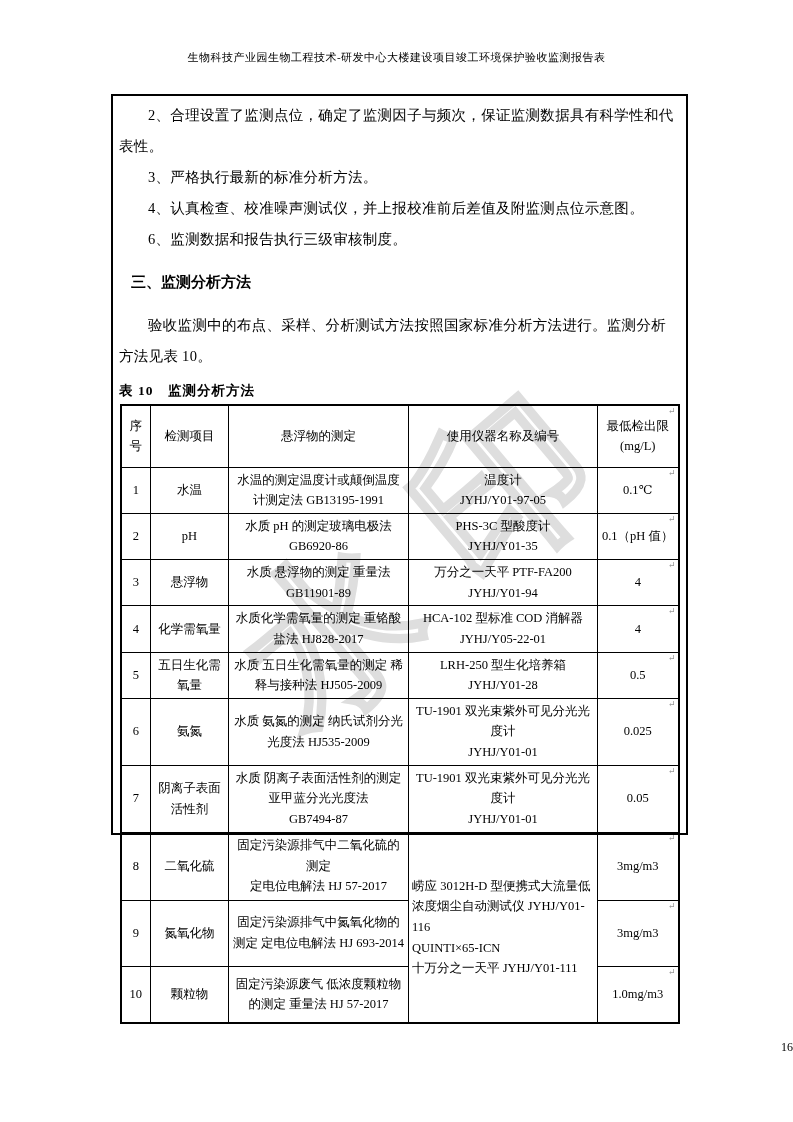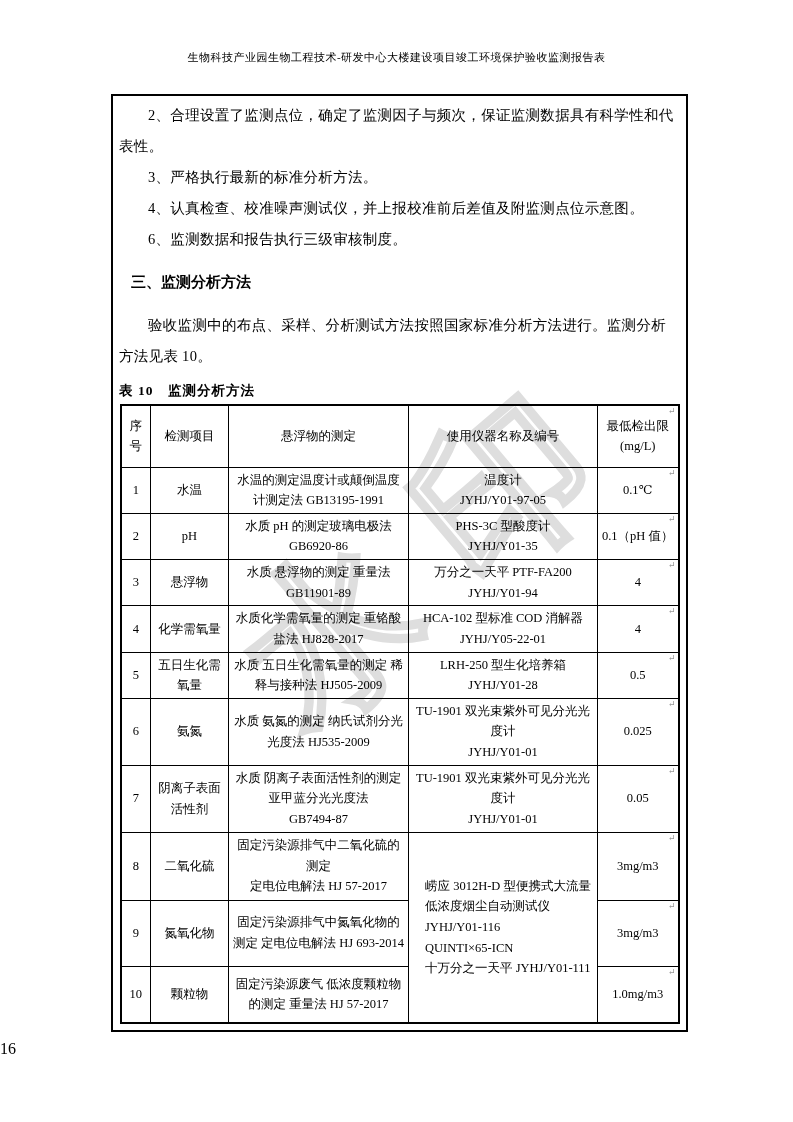--- a/index.html
+++ b/index.html
@@ -13,21 +13,21 @@
     text-align:center;font-size:11px;color:#000;letter-spacing:0.5px;
   }
   .watermark{
     position:absolute;left:130px;top:430px;width:620px;z-index:0;
     transform:rotate(-40deg);
     font-size:170px;font-weight:bold;letter-spacing:55px;white-space:nowrap;
     color:rgba(255,255,255,0);-webkit-text-stroke:4px #dedede;
     text-align:center;pointer-events:none;user-select:none;
   }
   .content-box{
-    position:absolute;left:111px;top:94px;width:577px;height:938px;
+    position:absolute;left:111px;top:94px;width:577px;height:741px;
     border:2px solid #000;box-sizing:border-box;z-index:1;
     padding:4px 6px 0 6px;
   }
   .para{
     margin:0;font-size:14.5px;line-height:31px;text-indent:2em;
     letter-spacing:0.3px;
   }
   .section-heading{
     margin:12px;font-size:15px;line-height:31px;font-weight:bold;text-indent:0;
   }
@@ -39,33 +39,33 @@
     width:558px;margin:0 auto;border-collapse:collapse;table-layout:fixed;
     border:2px solid #000;
   }
   table.monitor td{
     border:1px solid #000;text-align:center;vertical-align:middle;
     font-size:12.5px;line-height:1.65;padding:2px 3px;
     white-space:pre-line;word-break:break-word;
   }
   table.monitor td.head{font-size:12.5px;}
   table.monitor td.limit{position:relative;}
-  table.monitor td.instr-merged{text-align:left;padding-left:16px;}
+  table.monitor td.instr-merged{text-align:left;padding-left:3px;}
   .retmark{
     position:absolute;top:1px;right:2px;font-size:9px;color:#999;
     line-height:1;white-space:nowrap;
   }
   .col-no{width:30px;}
   .col-item{width:78px;}
   .col-method{width:180px;}
   .col-instr{width:189px;}
   .col-limit{width:81px;}
   .page-footer{
     position:absolute;top:1040px;left:0;width:100%;
-    text-align:left;font-size:16px;color:#000;z-index:1;
+    text-align:right;font-size:12px;color:#000;z-index:1;
   }
 </style>
 </head>
 <body>
 
 <div class="watermark">水印</div>
 
 <div class="doc-header">生物科技产业园生物工程技术-研发中心大楼建设项目竣工环境保护验收监测报告表</div>
 
 <div class="content-box">

